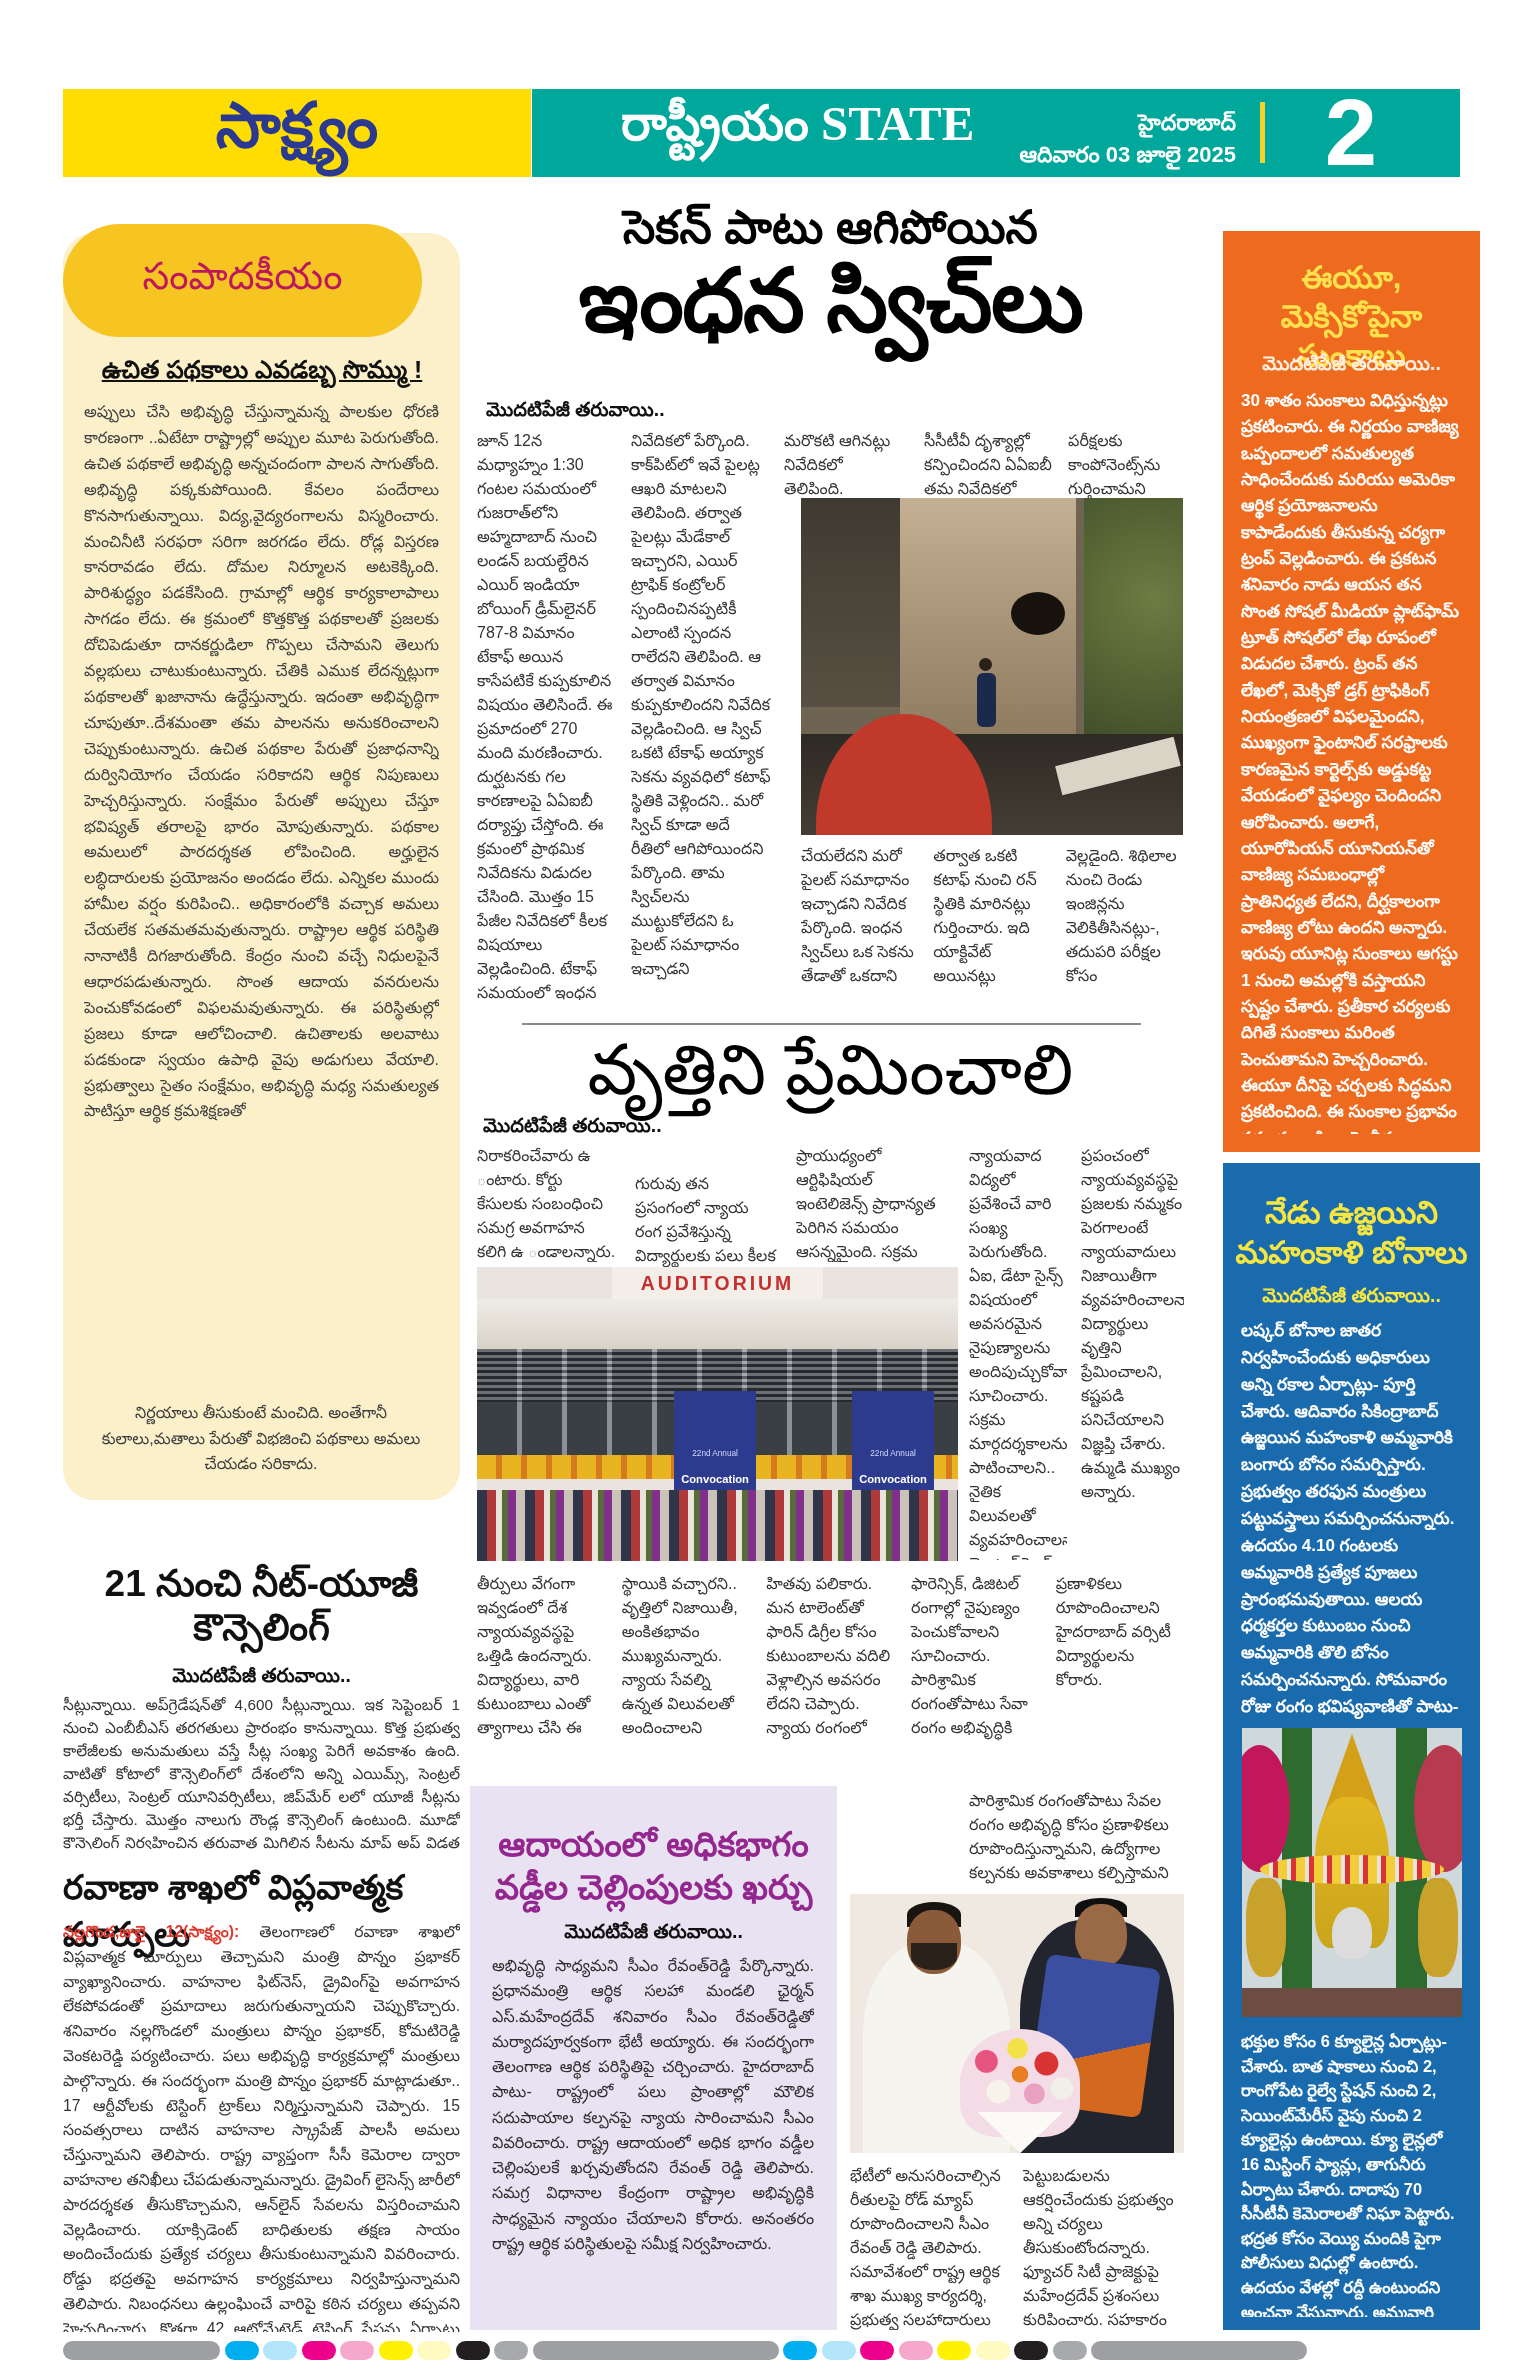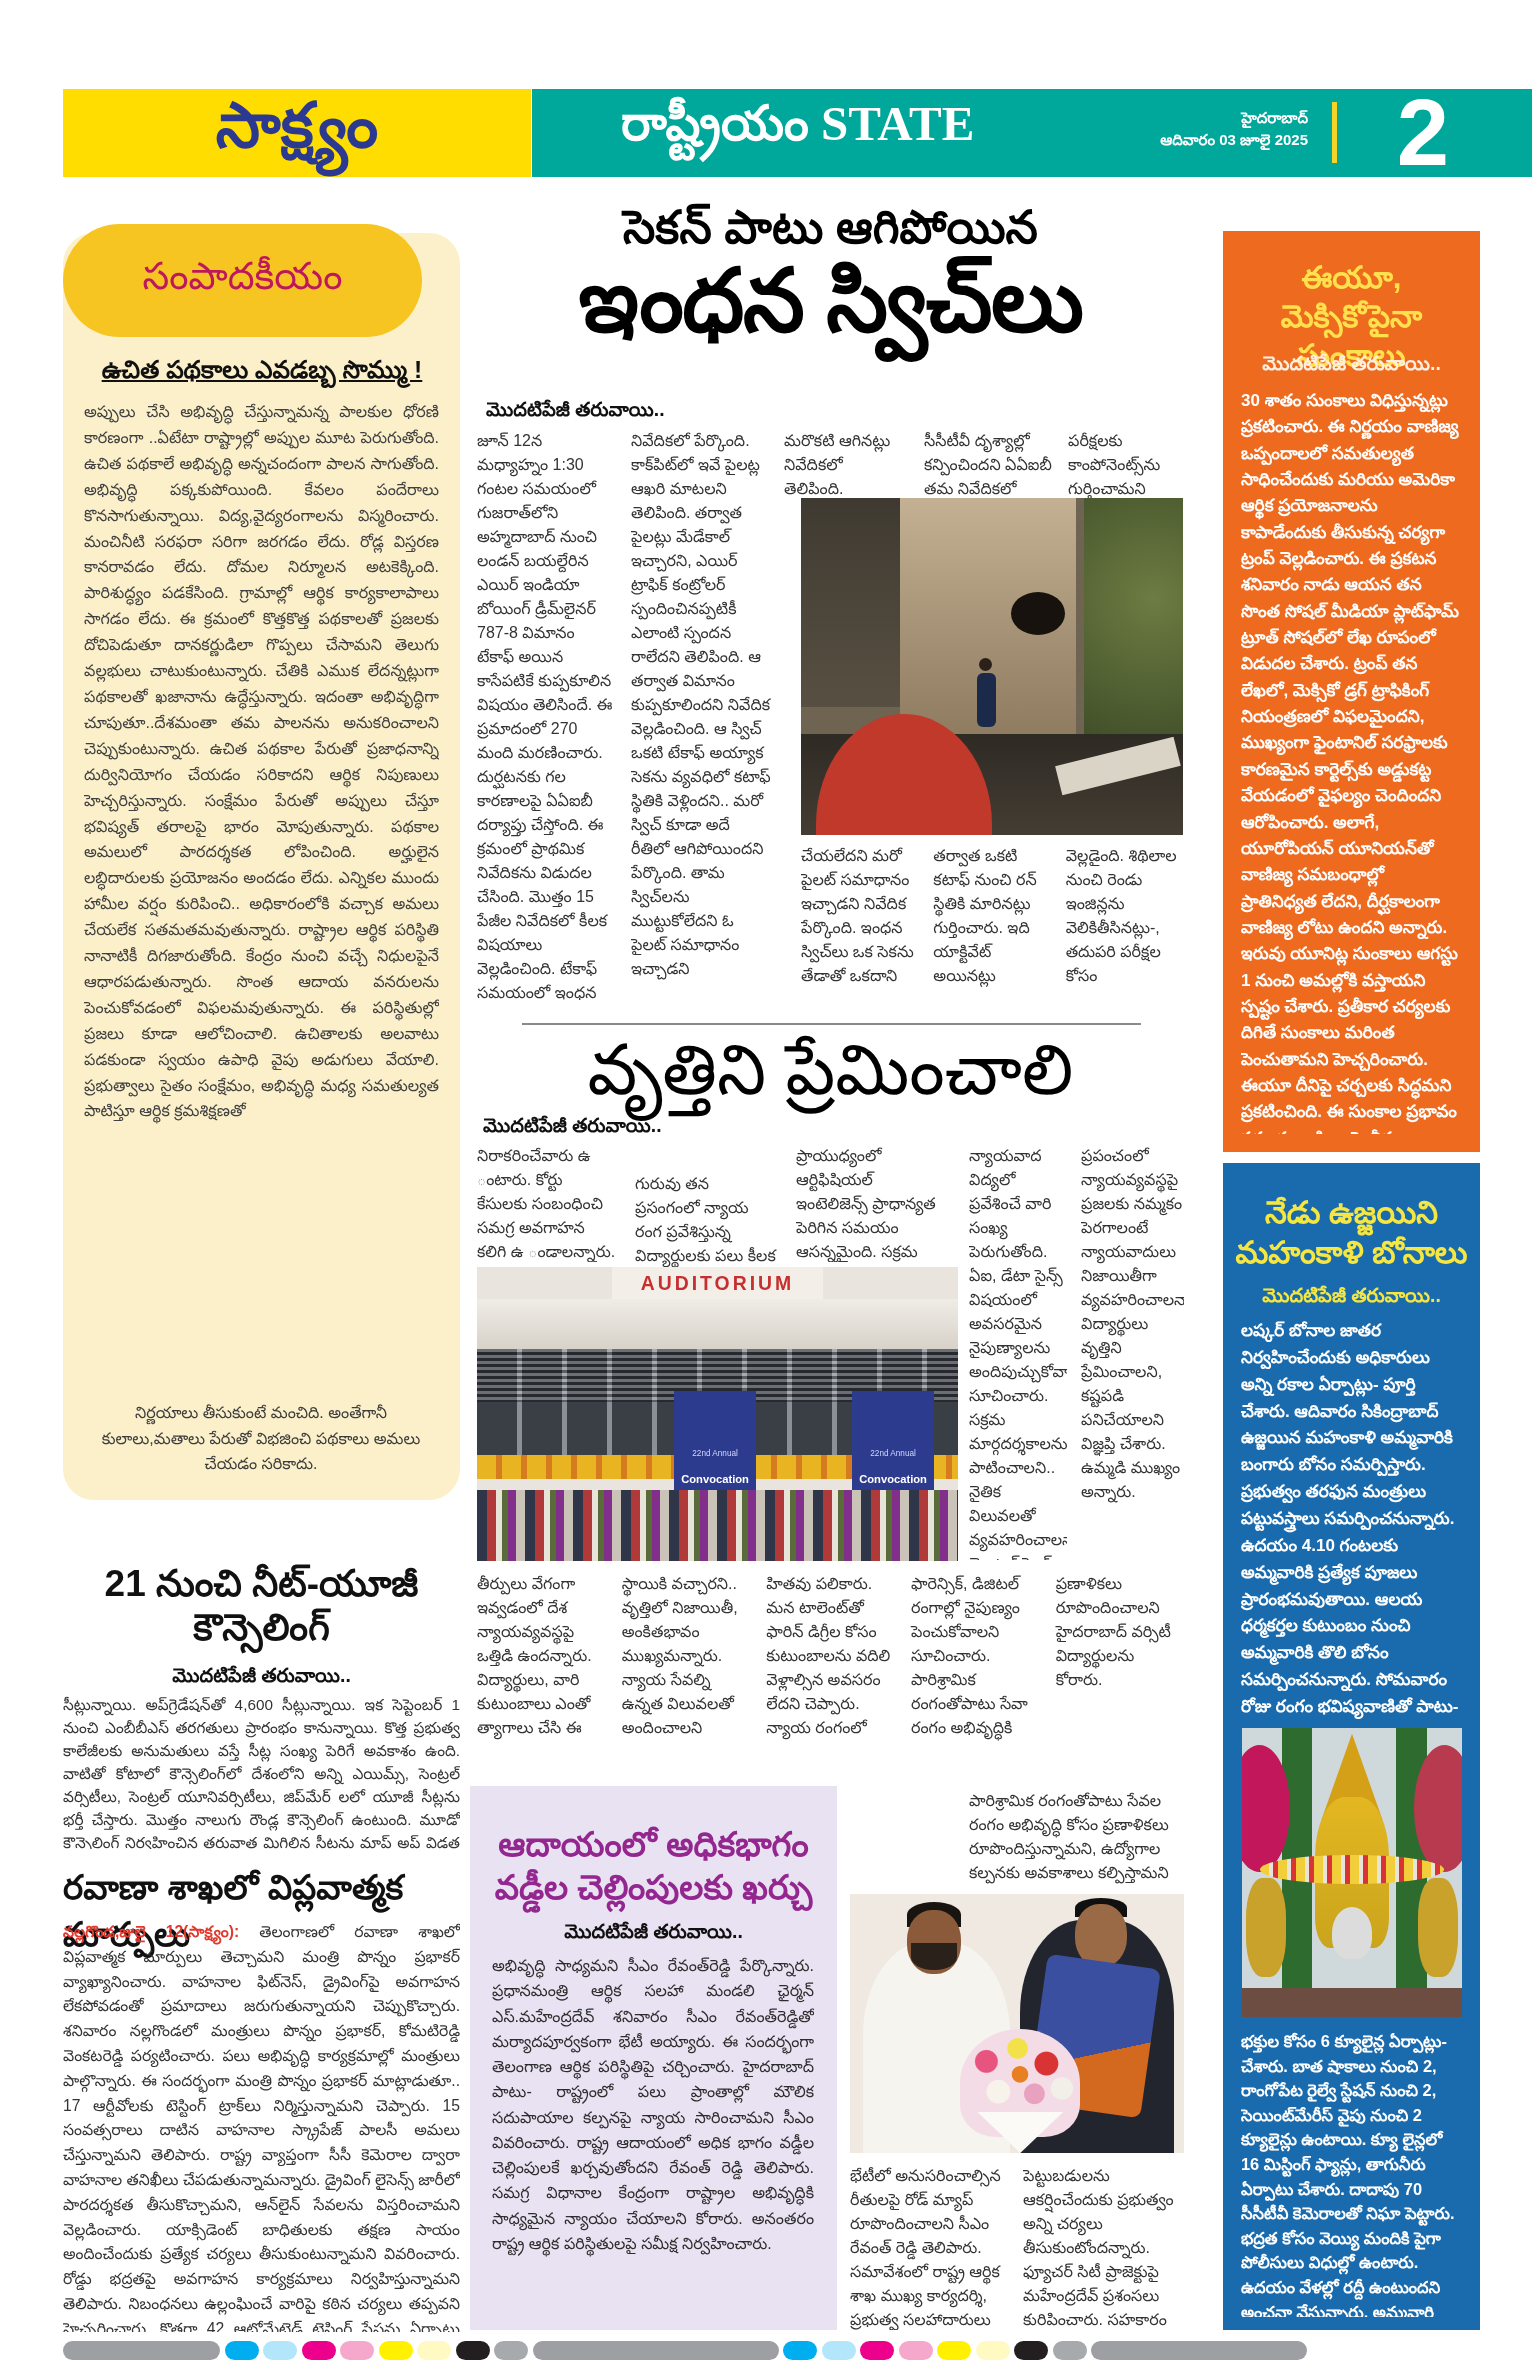--- a/index.html
+++ b/index.html
@@ -5,23 +5,23 @@
   html,body{margin:0;padding:0;background:#ffffff;}
   body{width:1541px;height:2377px;position:relative;font-family:"Liberation Sans",sans-serif;color:#222;overflow:hidden;}
   .abs{position:absolute;}
   .center{text-align:center;}
   .just{text-align:justify;}
   .clip{overflow:hidden;}
 
   
   .mh-left{left:63px;top:89px;width:468px;height:88px;background:#FFDD00;display:flex;align-items:center;justify-content:center;}
   .mh-left span{font-size:63px;font-weight:bold;color:#2B3990;}
-  .mh-right{left:532px;top:89px;width:1000px;height:88px;background:#00A79B;}
+  .mh-right{left:532px;top:89px;width:928px;height:88px;background:#00A79B;}
   .mh-section{position:absolute;left:89px;top:6px;font-family:"Liberation Serif",serif;font-weight:bold;font-size:49px;color:#ffffff;}
-  .mh-date{position:absolute;right:224px;top:18px;text-align:right;color:#ffffff;font-size:15px;line-height:1.45;font-weight:bold;}
+  .mh-date{position:absolute;right:224px;top:18px;text-align:right;color:#ffffff;font-size:22px;line-height:1.45;font-weight:bold;}
   .mh-bar{position:absolute;right:195px;top:13.4px;width:5.2px;height:61px;background:#F5D328;}
   .mh-page{position:absolute;right:83px;top:-10.4px;font-size:94px;font-weight:bold;color:#ffffff;}
 
   
   .edit-box{left:63px;top:233px;width:397px;height:1267px;background:#FBF0CA;border-radius:31px;}
   .edit-pill{left:63px;top:224px;width:359px;height:113px;background:#F7C521;border-radius:60px;display:flex;align-items:center;justify-content:center;}
   .edit-pill span{font-size:38px;font-weight:normal;color:#be185d;}
   .edit-title{left:75px;top:356px;width:374px;font-size:24.6px;font-weight:bold;color:#111;text-decoration:underline;}
   .edit-body{left:84px;top:399px;width:355px;height:992px;font-size:16px;line-height:1.62;color:#404040;}
   .edit-close{left:89px;top:1400px;width:344px;font-size:16px;line-height:1.6;color:#3c3c3c;text-align:center;}

